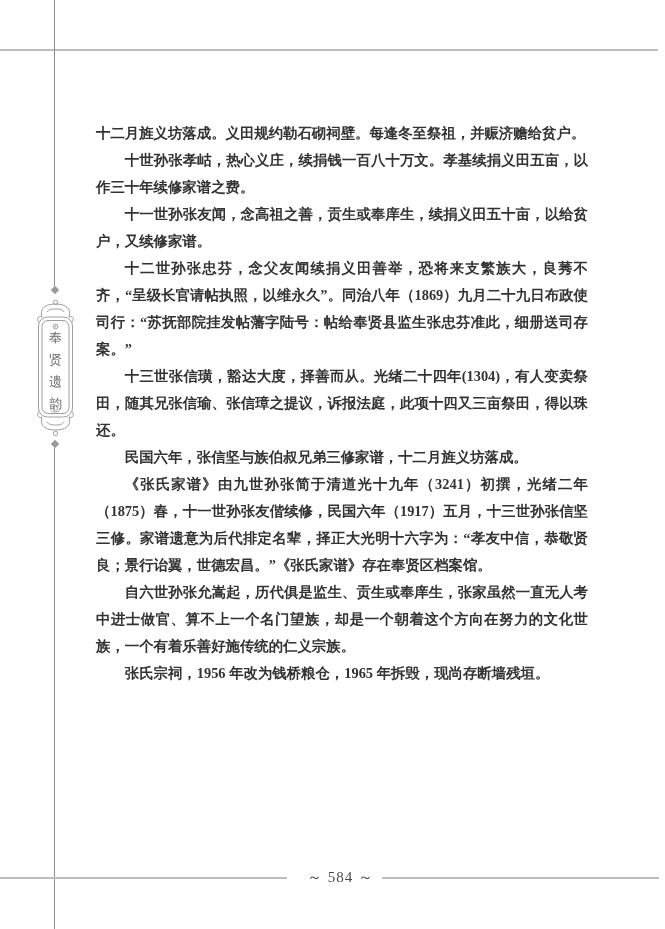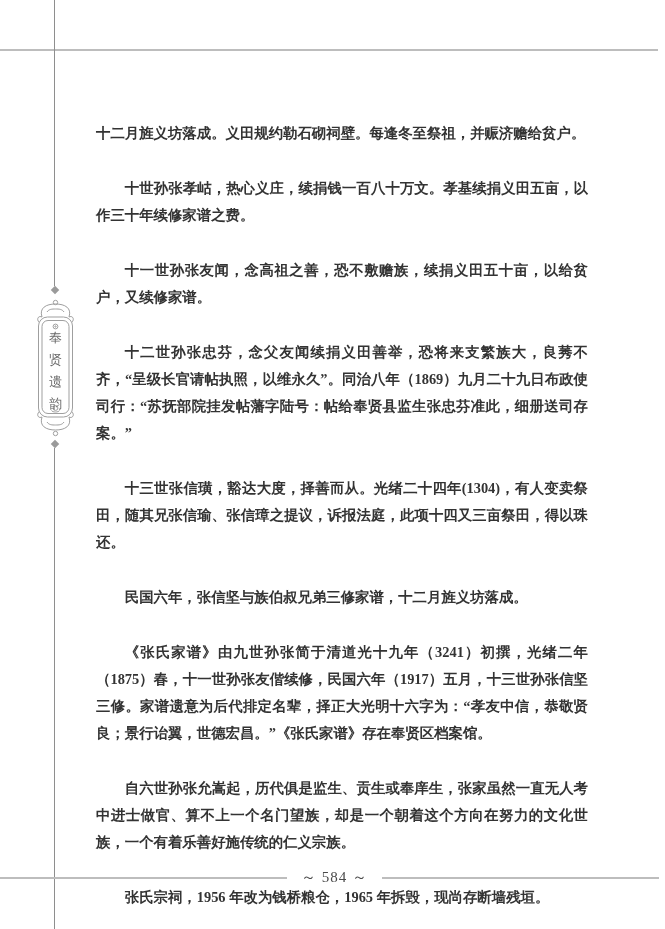--- a/index.html
+++ b/index.html
@@ -56,26 +56,26 @@
     font-weight: bold;
   }
   .body-text p {
     margin: 0;
     font-size: 14.4px;
     line-height: 27px;
     color: #333333;
     text-align: justify;
     letter-spacing: 0;
   }
-  .body-text p.indent { text-indent: 2em; margin-top: 28px; }
+  .body-text p.indent { text-indent: 2em; }
   
   .page-number {
     position: absolute;
     top: 868px;
-    left: 287px;
+    left: 293px;
     width: 95px;
     text-align: center;
     font-size: 15px;
     color: #4a4a4a;
     letter-spacing: 1px;
   }
 </style>
 </head>
 <body>
 
@@ -117,21 +117,21 @@
         <text x="22.5" y="66">贤</text>
         <text x="22.5" y="88">遗</text>
         <text x="22.5" y="110">韵</text>
       </g>
     </svg>
   </div>
 
   <div class="body-text">
     <p>十二月旌义坊落成。义田规约勒石砌祠壁。每逢冬至祭祖，并赈济赡给贫户。</p>
     <p class="indent">十世孙张孝岵，热心义庄，续捐钱一百八十万文。孝基续捐义田五亩，以作三十年续修家谱之费。</p>
-    <p class="indent">十一世孙张友闻，念高祖之善，恐不敷赡族，续捐义田五十亩，以给贫户，又续修家谱。</p>
+    <p class="indent">十一世孙张友闻，念高祖之善，贡生或奉庠生，续捐义田五十亩，以给贫户，又续修家谱。</p>
     <p class="indent">十二世孙张忠芬，念父友闻续捐义田善举，恐将来支繁族大，良莠不齐，“呈级长官请帖执照，以维永久”。同治八年（1869）九月二十九日布政使司行：“苏抚部院挂发帖藩字陆号：帖给奉贤县监生张忠芬准此，细册送司存案。”</p>
     <p class="indent">十三世张信璜，豁达大度，择善而从。光绪二十四年(1304)，有人变卖祭田，随其兄张信瑜、张信璋之提议，诉报法庭，此项十四又三亩祭田，得以珠还。</p>
     <p class="indent">民国六年，张信坚与族伯叔兄弟三修家谱，十二月旌义坊落成。</p>
     <p class="indent">《张氏家谱》由九世孙张简于清道光十九年（3241）初撰，光绪二年（1875）春，十一世孙张友偕续修，民国六年（1917）五月，十三世孙张信坚三修。家谱遗意为后代排定名辈，择正大光明十六字为：“孝友中信，恭敬贤良；景行诒翼，世德宏昌。”《张氏家谱》存在奉贤区档案馆。</p>
     <p class="indent">自六世孙张允嵩起，历代俱是监生、贡生或奉庠生，张家虽然一直无人考中进士做官、算不上一个名门望族，却是一个朝着这个方向在努力的文化世族，一个有着乐善好施传统的仁义宗族。</p>
     <p class="indent">张氏宗祠，1956 年改为钱桥粮仓，1965 年拆毁，现尚存断墙残垣。</p>
   </div>
 
   <div class="hrule" style="left:0; top:877px; width:287px;"></div>
   <div class="page-number">～ 584 ～</div>

